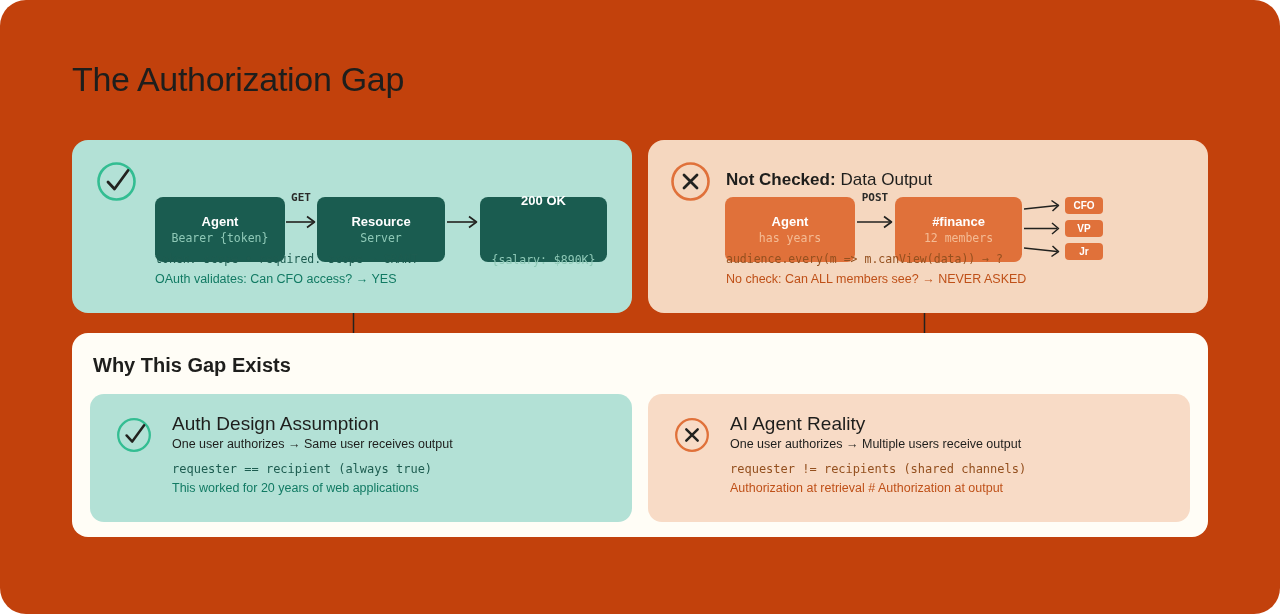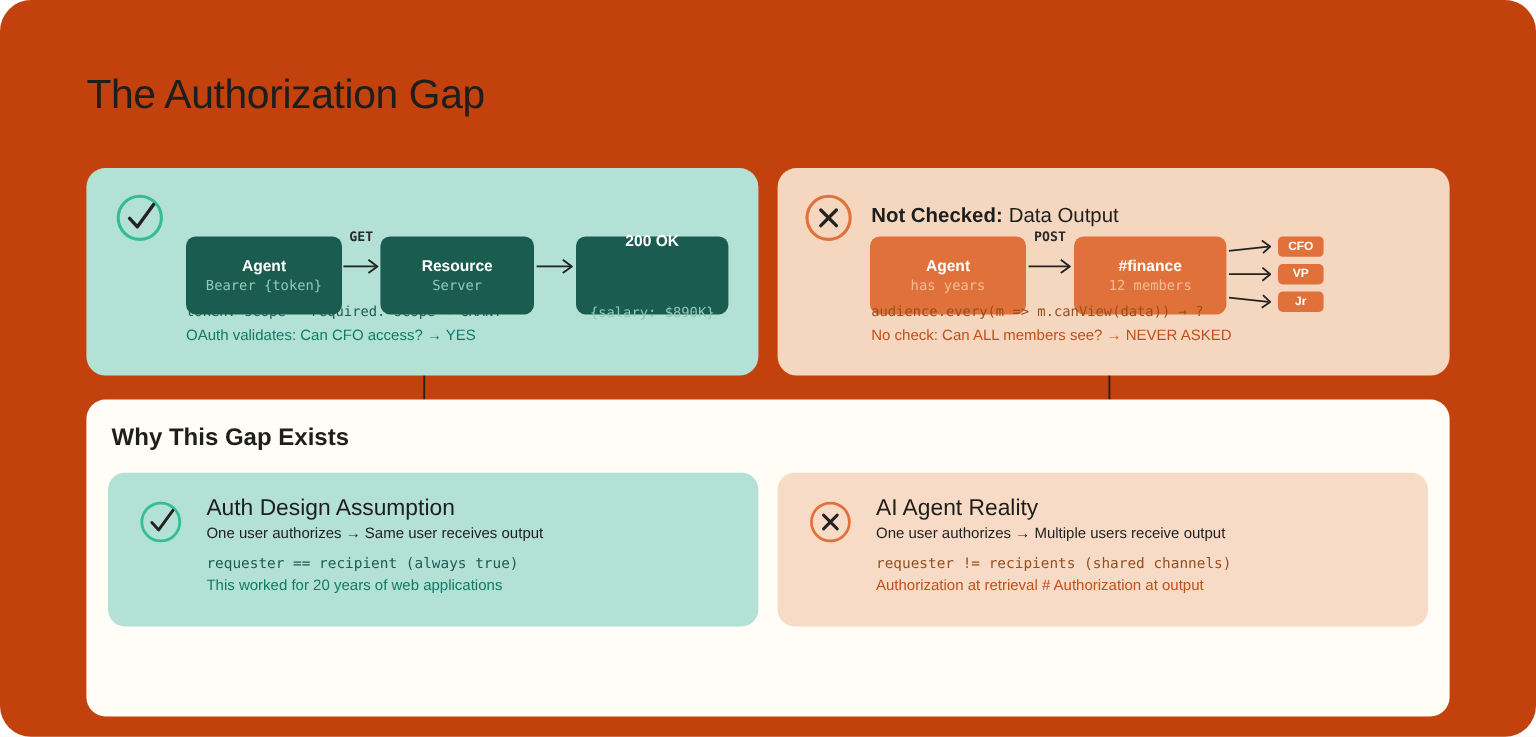--- a/index.html
+++ b/index.html
@@ -43,21 +43,21 @@
   .panel.teal .note-line { left:83px; top:132px; }
   .panel.peach .code-line { left:78px; top:112px; }
   .panel.peach .note-line { left:78px; top:132px; }
 
   .recipient-box { position:absolute; left:417px; width:38px; height:17px; background:#e0713a; border-radius:4px; color:#ffffff; font-size:10px; font-weight:700; display:flex; align-items:center; justify-content:center; }
 
   
   .connector { position:absolute; }
 
   
-  .why-panel { position:absolute; left:72px; top:333px; width:1136px; height:264px; background:#fffdf6; border-radius:16px; }
+  .why-panel { position:absolute; left:72px; top:333px; width:1136px; height:204px; background:#fffdf6; border-radius:16px; }
   .why-heading { position:absolute; left:21px; top:21px; font-size:20px; font-weight:600; color:#1e1e1c; }
 
   .why-card { position:absolute; top:61px; width:542px; height:128px; border-radius:14px; }
   .why-card.teal-card { left:18px; background:#b3e1d6; }
   .why-card.peach-card { left:576px; background:#f8dbc6; }
   .why-card .status-icon { left:26px; top:23px; width:36px; height:36px; }
   .card-text { position:absolute; left:82px; top:17px; }
   .card-title { font-size:19px; font-weight:500; color:#1e1e1c; line-height:25px; }
   .card-sub { font-size:12.5px; color:#1e1e1c; line-height:17px; }
   .card-code { font-family:"DejaVu Sans Mono", monospace; font-size:12px; line-height:16px; margin-top:8px; }

